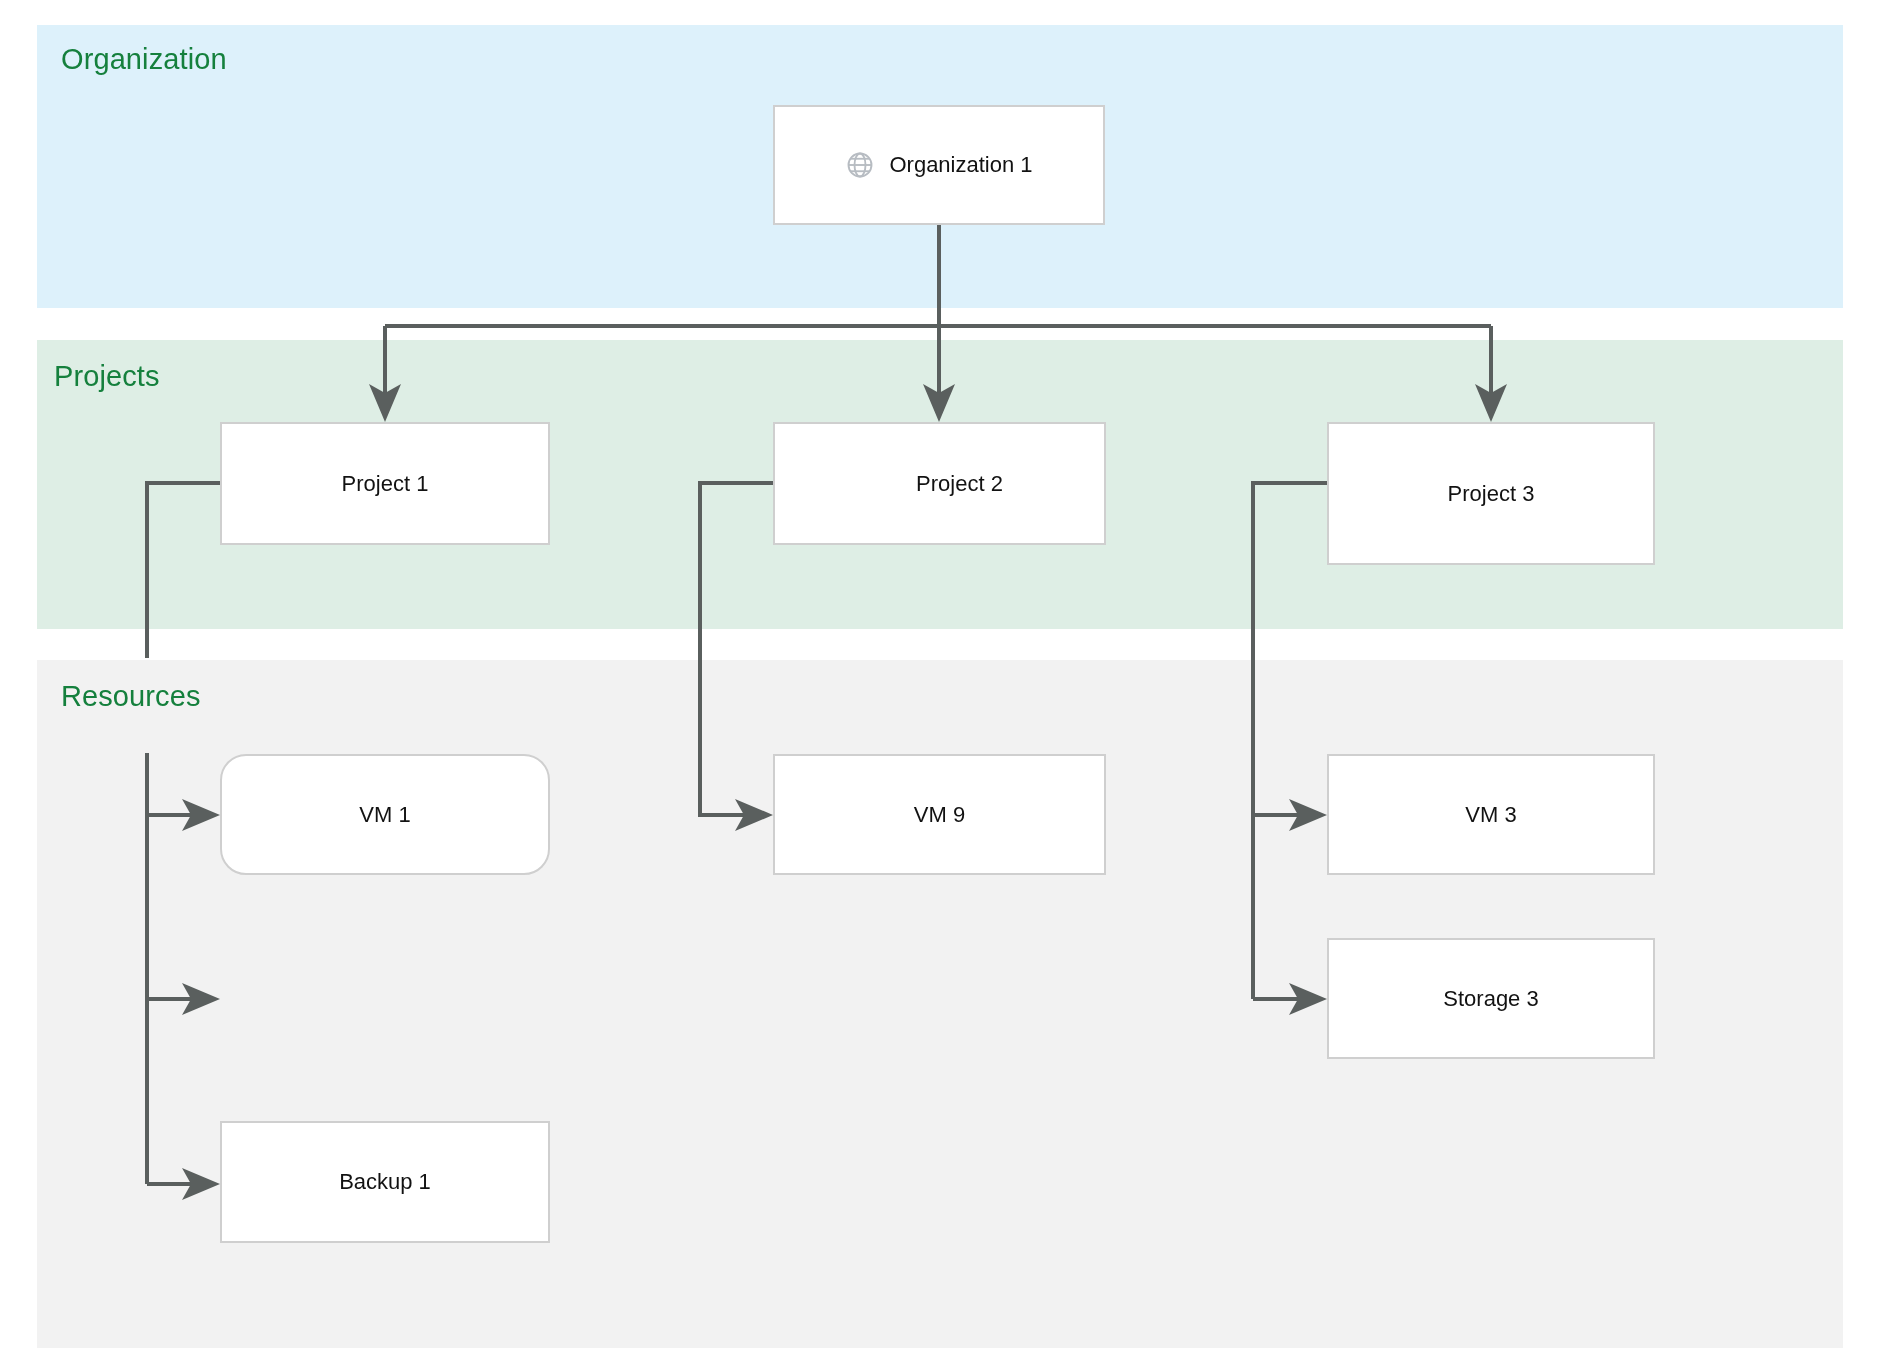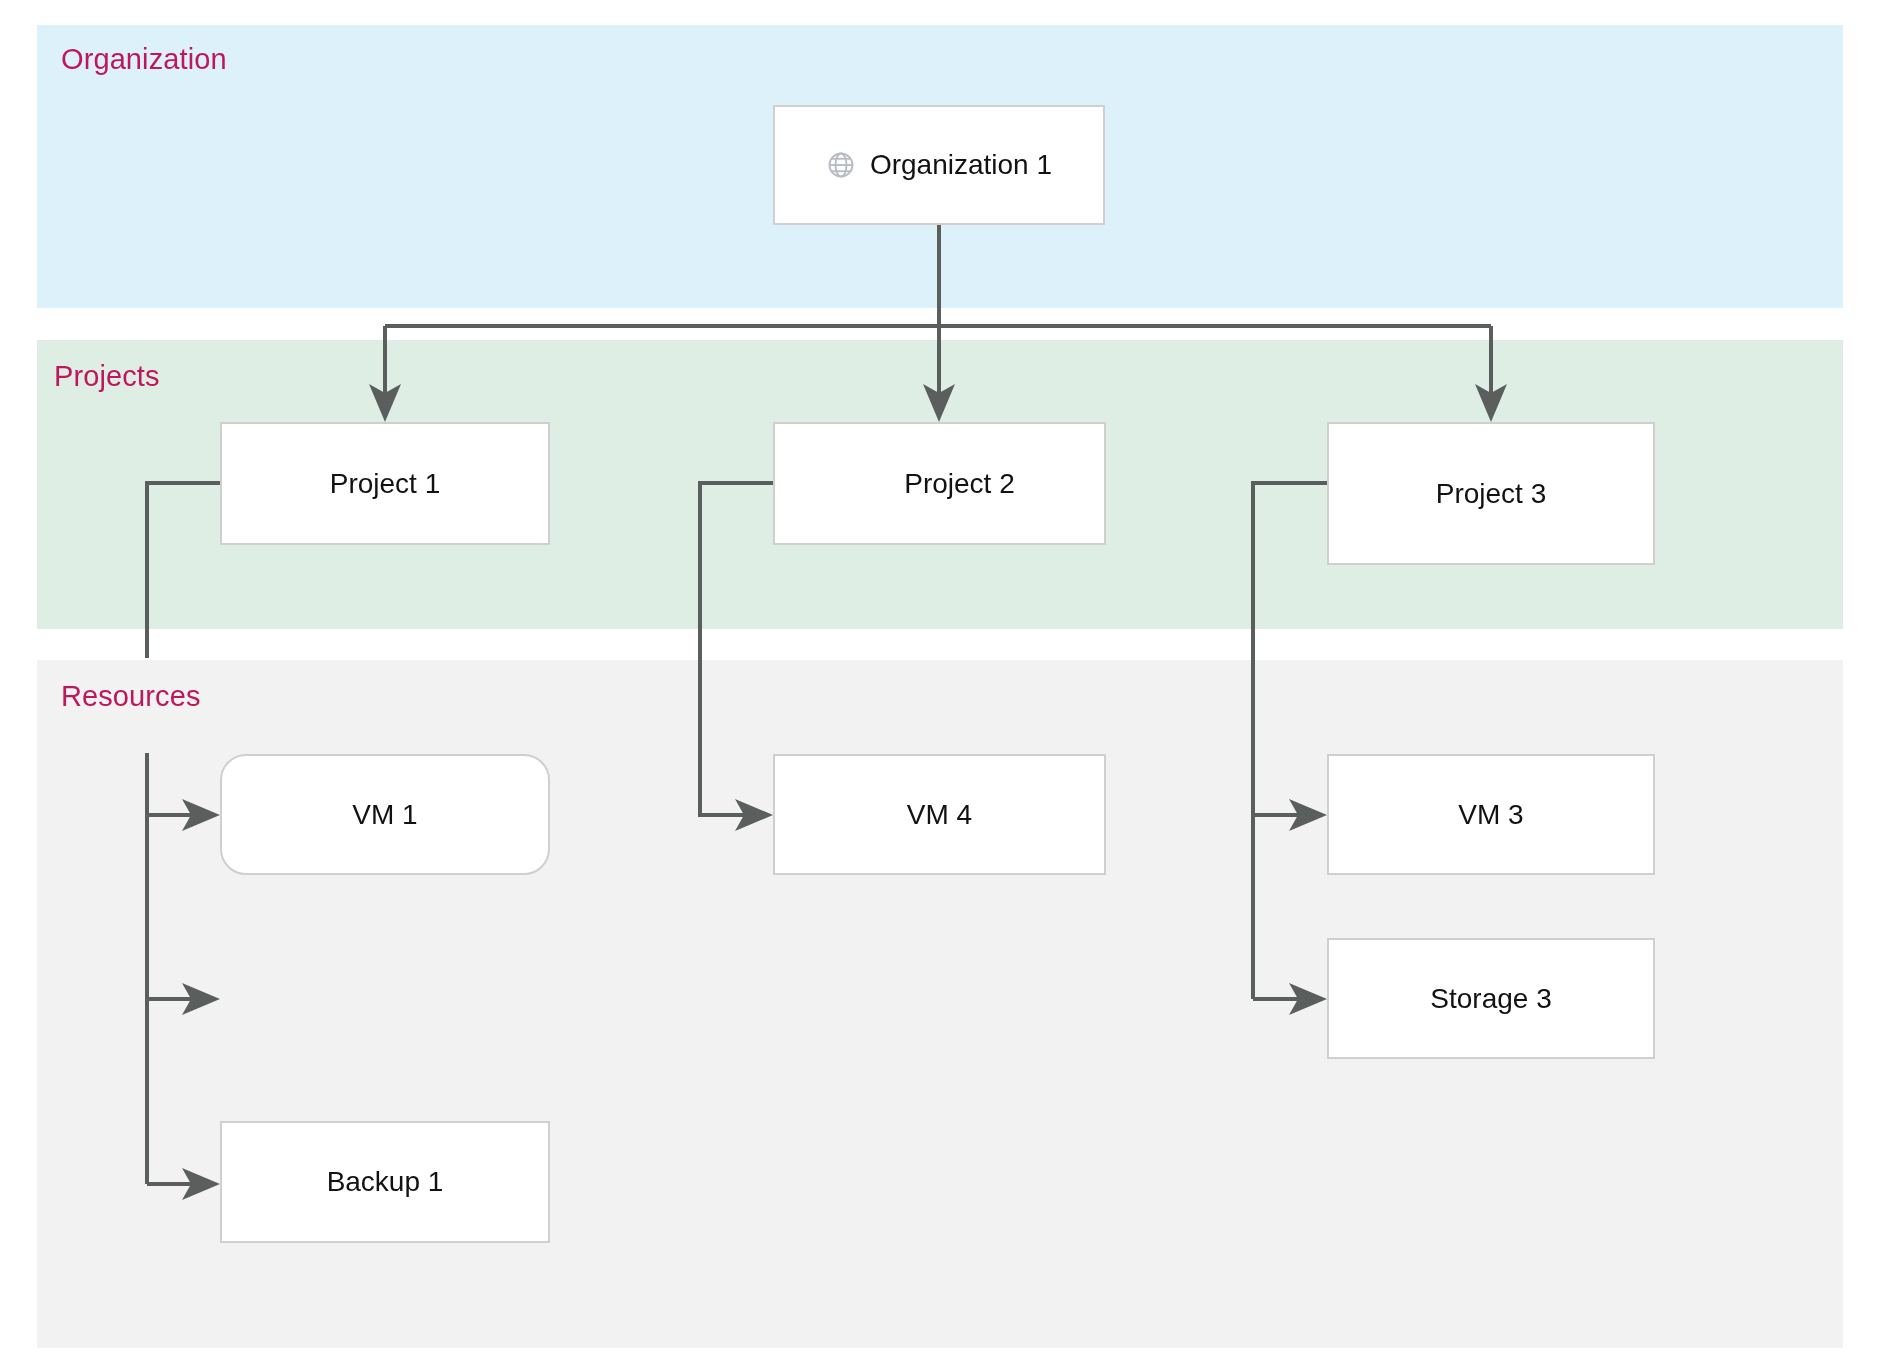--- a/index.html
+++ b/index.html
@@ -17,34 +17,34 @@
     background: #ffffff;
     overflow: hidden;
   }
   .band {
     position: absolute;
     box-sizing: border-box;
   }
   .band-label {
     position: absolute;
     font-size: 29px;
-    color: #be185d;
+    color: #15803d;
     font-family: "Liberation Sans", sans-serif;
     white-space: nowrap;
     letter-spacing: 0.1px;
   }
   .node {
     position: absolute;
     box-sizing: border-box;
     background: #ffffff;
     border: 2px solid #cfcfcf;
     display: flex;
     align-items: center;
     justify-content: center;
-    font-size: 28px;
+    font-size: 22px;
     color: #121212;
     font-family: "Liberation Sans", sans-serif;
     white-space: nowrap;
   }
   .node .node-label {
     display: inline-block;
   }
   .node.with-icon {
     gap: 14px;
   }
@@ -148,21 +148,21 @@
     <span class="node-label">Project 3</span>
   </div>
 
   <div class="node" style="left:220px; top:754px; width:330px; height:121px;border-radius:26px;">
     <span class="node-label">VM 1</span>
   </div>
   <div class="node" style="left:220px; top:1121px; width:330px; height:122px;">
     <span class="node-label">Backup 1</span>
   </div>
   <div class="node" style="left:773px; top:754px; width:333px; height:121px;">
-    <span class="node-label">VM 4</span>
+    <span class="node-label">VM 9</span>
   </div>
   <div class="node" style="left:1327px; top:754px; width:328px; height:121px;">
     <span class="node-label">VM 3</span>
   </div>
   <div class="node" style="left:1327px; top:938px; width:328px; height:121px;">
     <span class="node-label">Storage 3</span>
   </div>
 
 </div>
 

